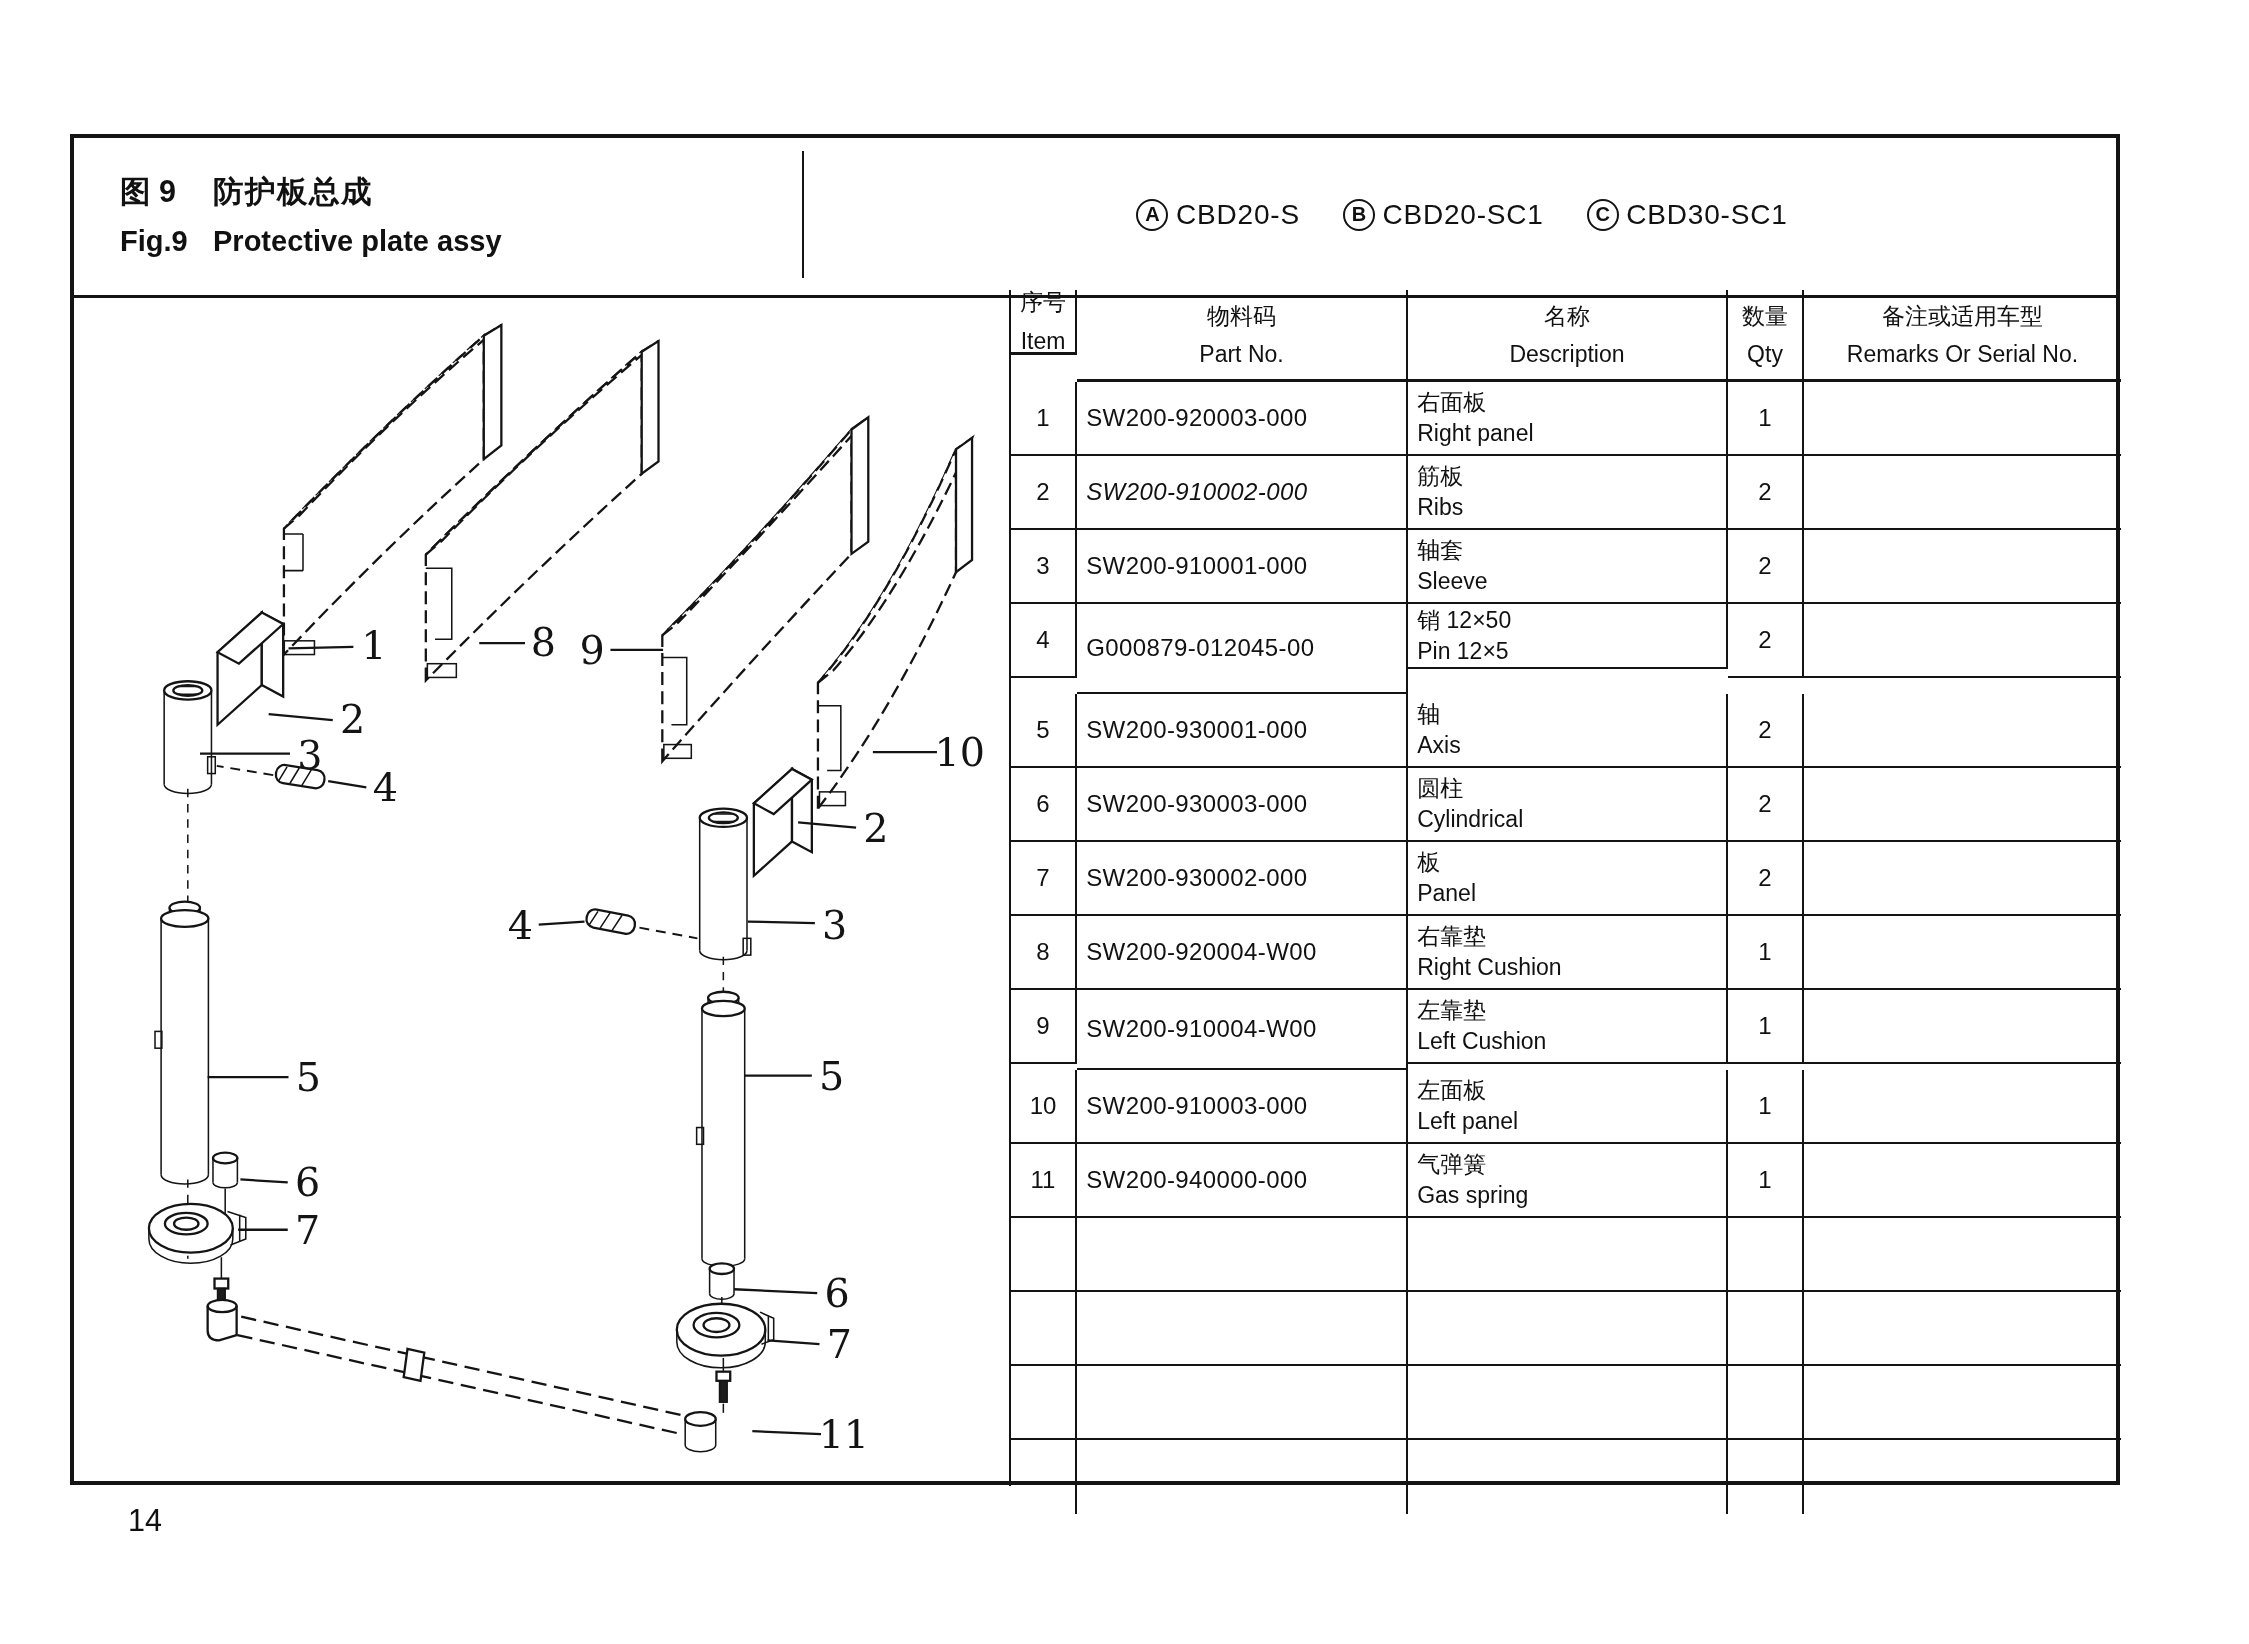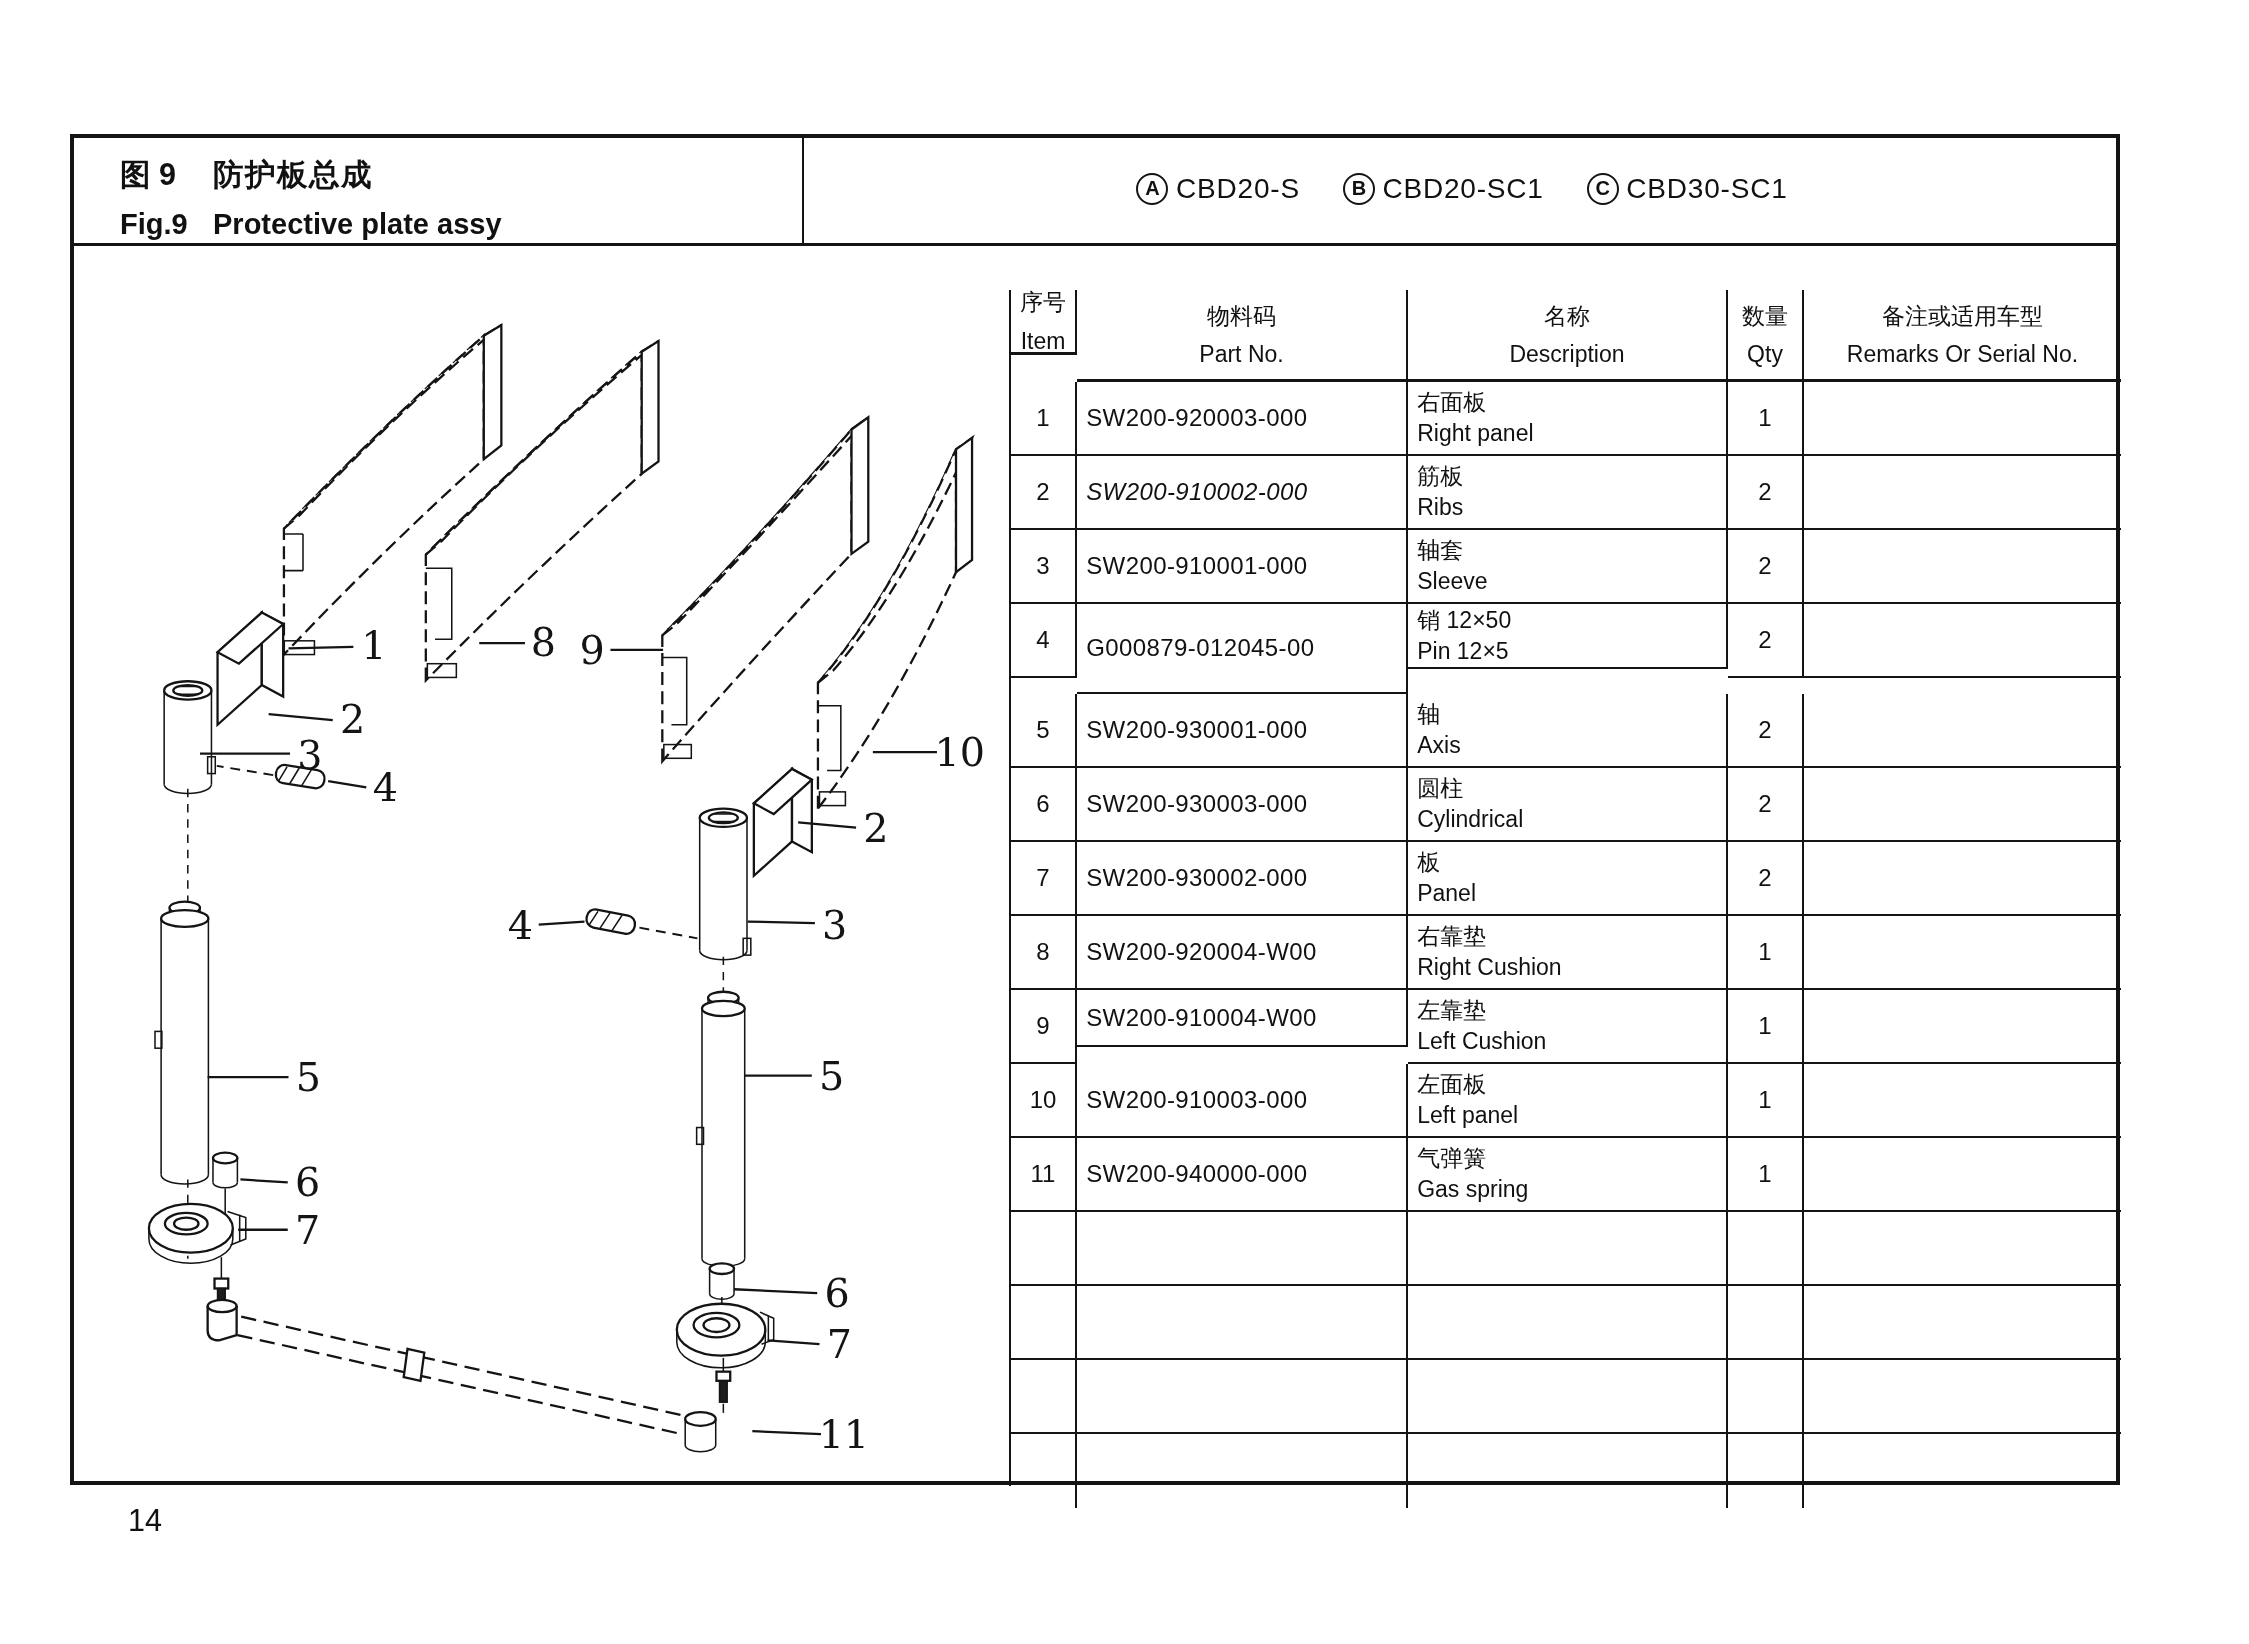--- a/index.html
+++ b/index.html
@@ -8,22 +8,22 @@
     font-family:"Liberation Sans", sans-serif;color:#111;
     -webkit-font-smoothing:antialiased;
   }
   
   .outer-box{
     position:absolute;left:70px;top:134px;width:2050px;height:1351px;
     border:4.6px solid #141414;box-sizing:border-box;background:transparent;
   }
   
   .top-strip{
-    position:absolute;left:70px;top:134px;width:2050px;height:112px;
-    box-sizing:border-box;border-bottom:3.1px solid #141414;display:flex;
+    position:absolute;left:70px;top:134px;width:2050px;height:164px;
+    box-sizing:border-box;border-bottom:3.1px solid #141414;display:flex;align-items:center;
   }
   .title-block{
     width:734px;box-sizing:border-box;border-right:2.3px solid #141414;
     padding:21.4px 0 0 50px;
   }
   .title-row{display:flex;align-items:baseline;height:53px;}
   .title-label{font-weight:bold;font-size:30.5px;width:93px;flex:0 0 93px;}
   .title-text{font-weight:bold;font-size:30.5px;letter-spacing:1.5px;}
   .title-text-en{font-weight:bold;font-size:29px;letter-spacing:0;}
   .models-block{
@@ -375,21 +375,21 @@
     <div class="cell c-rem lastcol" style="height: 74px;"></div>
     <div class="cell c-item" style="height: 74px;">8</div>
     <div class="cell c-part" style="height: 74px;">SW200-920004-W00</div>
     <div class="cell c-desc" style="height: 74px;">
       <span>右靠垫</span>
       <span>Right Cushion</span>
     </div>
     <div class="cell c-qty" style="height: 74px;">1</div>
     <div class="cell c-rem lastcol" style="height: 74px;"></div>
     <div class="cell c-item" style="height: 74px;">9</div>
-    <div class="cell c-part" style="height: 57px;">SW200-910004-W00</div>
+    <div class="cell c-part" style="height: 80px;">SW200-910004-W00</div>
     <div class="cell c-desc" style="height: 74px;">
       <span>左靠垫</span>
       <span>Left Cushion</span>
     </div>
     <div class="cell c-qty" style="height: 74px;">1</div>
     <div class="cell c-rem lastcol" style="height: 74px;"></div>
     <div class="cell c-item" style="height: 74px;">10</div>
     <div class="cell c-part" style="height: 74px;">SW200-910003-000</div>
     <div class="cell c-desc" style="height: 74px;">
       <span>左面板</span>

